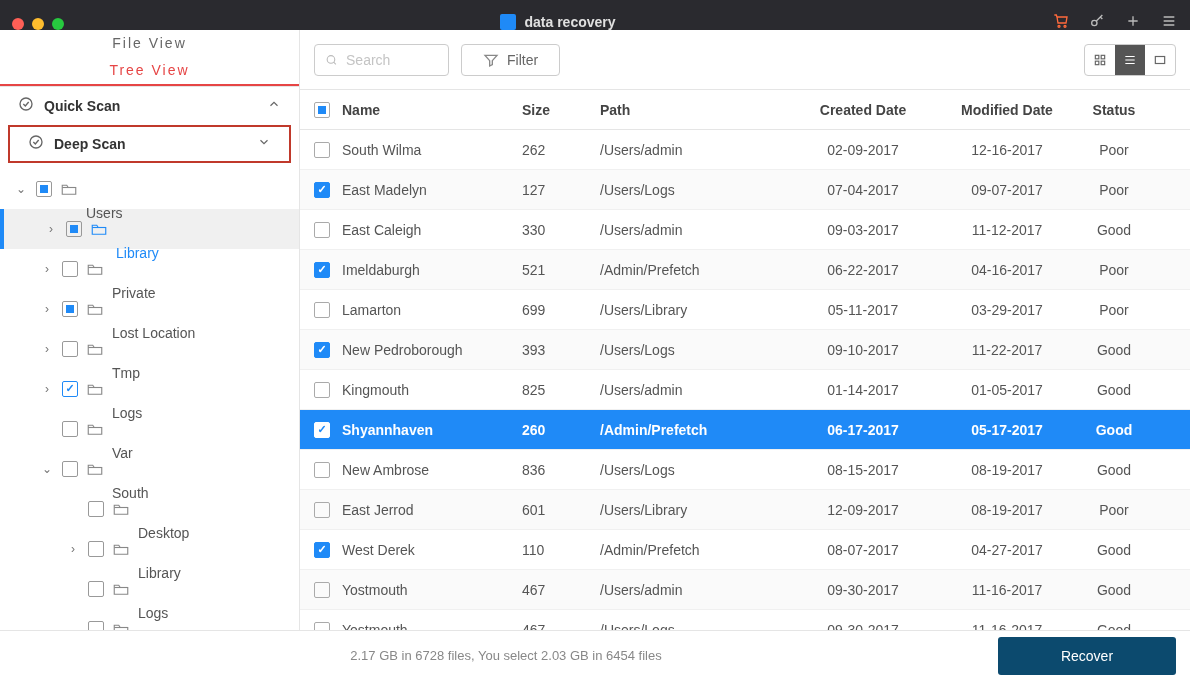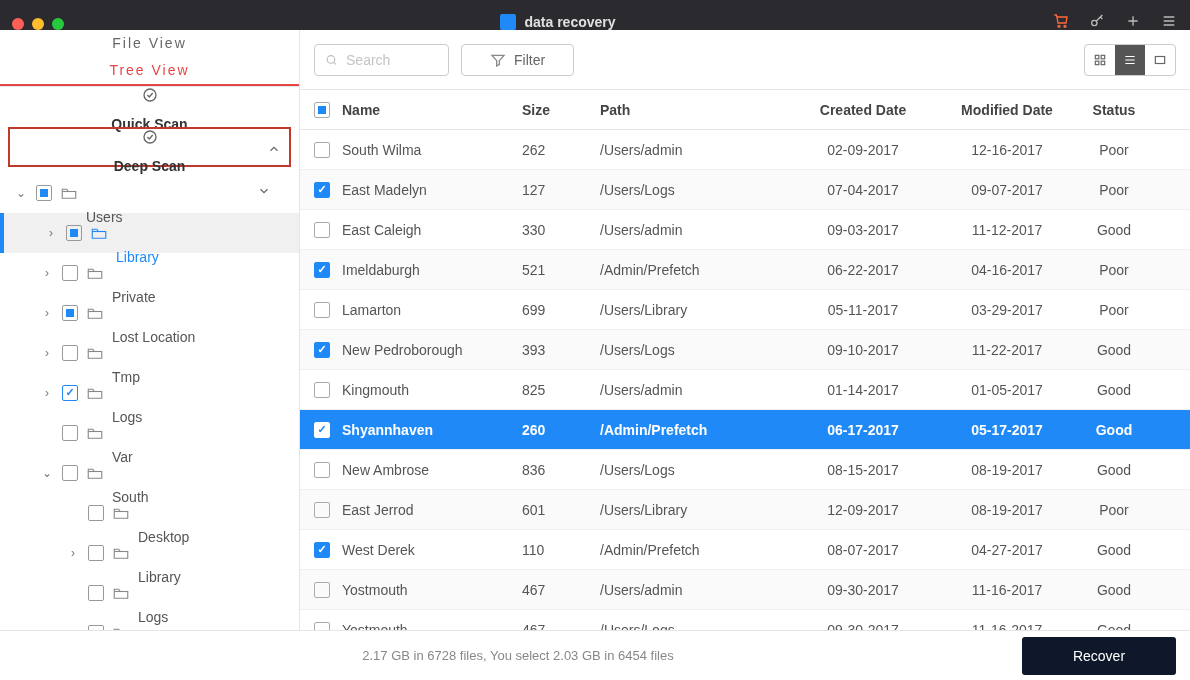--- a/index.html
+++ b/index.html
@@ -15,21 +15,21 @@
   .title-icon.cart { color: #ff6a3c; }
   .title-icon svg { width: 16px; height: 16px; }
 
   .workspace { display: flex; height: calc(680px - 30px - 50px); background: #fff; }
 
   
   .sidebar { width: 300px; border-right: 1px solid #e5e5e5; display: flex; flex-direction: column; }
   .sidebar-tabs { display: flex; height: 60px; border-bottom: 1px solid #e5e5e5; flex-direction: column; }
   .sidebar-tab { flex: 1; display: flex; align-items: center; justify-content: center; cursor: pointer; color: #666; letter-spacing: 2px; font-size: 14px; }
   .sidebar-tab.active { color: #e64545; border-bottom: 2px solid #e64545; }
-  .scan-section { display: flex; align-items: center; padding: 0 18px; height: 40px; gap: 10px; cursor: pointer; flex-direction: column; }
+  .scan-section { display: flex; align-items: center; padding: 0 18px; height: 40px; gap: 10px; cursor: pointer; }
   .scan-section .label { font-weight: 600; color: #333; }
   .scan-section .chev { margin-left: auto; color: #666; }
   .deep-box { border: 2px solid #c0392b; margin: 0 8px; }
   .tree { padding: 6px 0; overflow: auto; }
   .tree-row { display: flex; align-items: center; gap: 8px; height: 40px; padding-left: 14px; cursor: pointer; color: #555; }
   .tree-row.selected { background: #f0f0f0; border-left: 4px solid #1f8af7; padding-left: 10px; }
   .tree-row.selected .node-label { color: #1f8af7; }
   .tree-row.selected .folder-icon { color: #1f8af7; }
   .tree-row.indent-1 { padding-left: 40px; }
   .tree-row.indent-2 { padding-left: 66px; }
@@ -41,21 +41,21 @@
   .folder-icon { color: #888; display: flex; }
   .folder-icon svg { width: 18px; height: 16px; }
   .node-label { color: #555; margin-top: 48px; }
 
   
   .main { flex: 1; display: flex; flex-direction: column; }
   .toolbar { height: 60px; border-bottom: 1px solid #e5e5e5; display: flex; align-items: center; padding: 0 14px; gap: 12px; }
   .search-box { width: 135px; height: 32px; border: 1px solid #ccc; border-radius: 4px; display: flex; align-items: center; padding: 0 10px; gap: 8px; color: #999; }
   .search-box input { border: none; outline: none; width: 100%; font-size: 14px; color: #555; }
   .search-box input::placeholder { color: #c4c4c4; }
-  .filter-btn { height: 32px; border: 1px solid #ccc; border-radius: 4px; display: flex; align-items: center; padding: 0 28px; gap: 8px; color: #666; cursor: pointer; }
+  .filter-btn { height: 32px; border: 1px solid #ccc; border-radius: 4px; display: flex; align-items: center; padding: 0 21px; gap: 8px; color: #666; cursor: pointer; }
   .view-toggle { margin-left: auto; display: flex; border: 1px solid #ccc; border-radius: 4px; overflow: hidden; }
   .view-btn { width: 30px; height: 30px; display: flex; align-items: center; justify-content: center; color: #666; cursor: pointer; }
   .view-btn.active { background: #555; color: #fff; }
   .view-btn svg { width: 14px; height: 14px; }
 
   .table { flex: 1; overflow: auto; }
   .thead { display: flex; align-items: center; height: 40px; border-bottom: 1px solid #e5e5e5; color: #444; font-weight: 600; padding: 0 4px 0 14px; }
   .trow { display: flex; align-items: center; height: 40px; border-bottom: 1px solid #f0f0f0; padding: 0 4px 0 14px; color: #555; }
   .trow:nth-child(even) { background: #fafafa; }
   .trow.highlight { background: #1f8af7; color: #fff; font-weight: bold; }
@@ -69,21 +69,21 @@
   .col-modified { width: 134px; text-align: center; }
   .col-status { width: 80px; text-align: center; }
   .rcbox { width: 16px; height: 16px; border: 1.5px solid #aaa; border-radius: 2px; display: flex; align-items: center; justify-content: center; font-size: 11px; }
   .rcbox.checked { border-color: #1f8af7; background: #1f8af7; color: #fff; }
   .rcbox.checked::after { content: "✓"; font-weight: bold; }
   .rcbox.mixed::after { content: ""; width: 8px; height: 8px; background: #1f8af7; }
 
   
   .footer { height: 50px; border-top: 1px solid #e5e5e5; background: #fff; display: flex; align-items: center; padding: 0 14px; }
   .footer-text { flex: 1; text-align: center; color: #888; font-size: 13px; }
-  .recover-btn { width: 154px; height: 38px; background: #0f172a; color: #fff; border-radius: 3px; display: flex; align-items: center; justify-content: center; cursor: pointer; font-weight: 500; }
+  .recover-btn { width: 178px; height: 38px; background: #0c4a6e; color: #fff; border-radius: 3px; display: flex; align-items: center; justify-content: center; cursor: pointer; font-weight: 500; }
 
   .check-circle svg, .filter-btn svg, .search-box svg { width: 16px; height: 16px; }
 </style>
 </head>
 <body>
 
 <div class="title-bar">
   <div class="traffic-lights">
     <div class="dot red"></div>
     <div class="dot yellow"></div>

